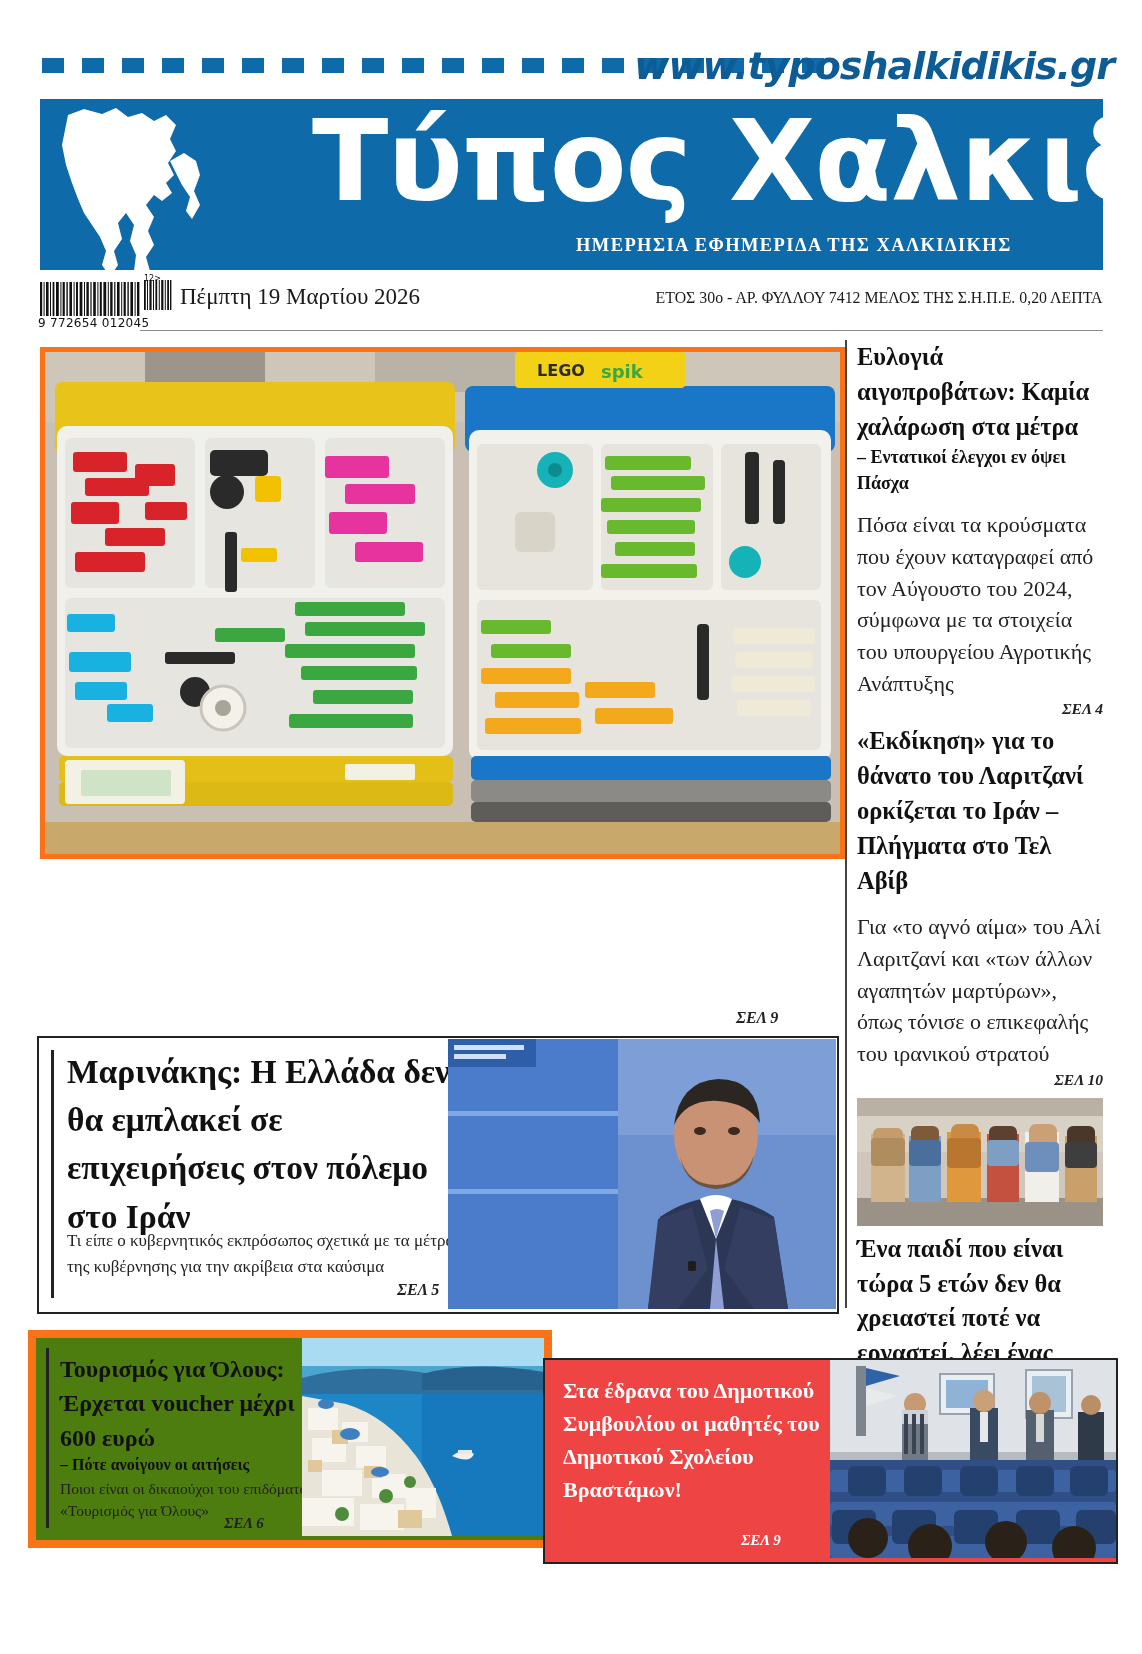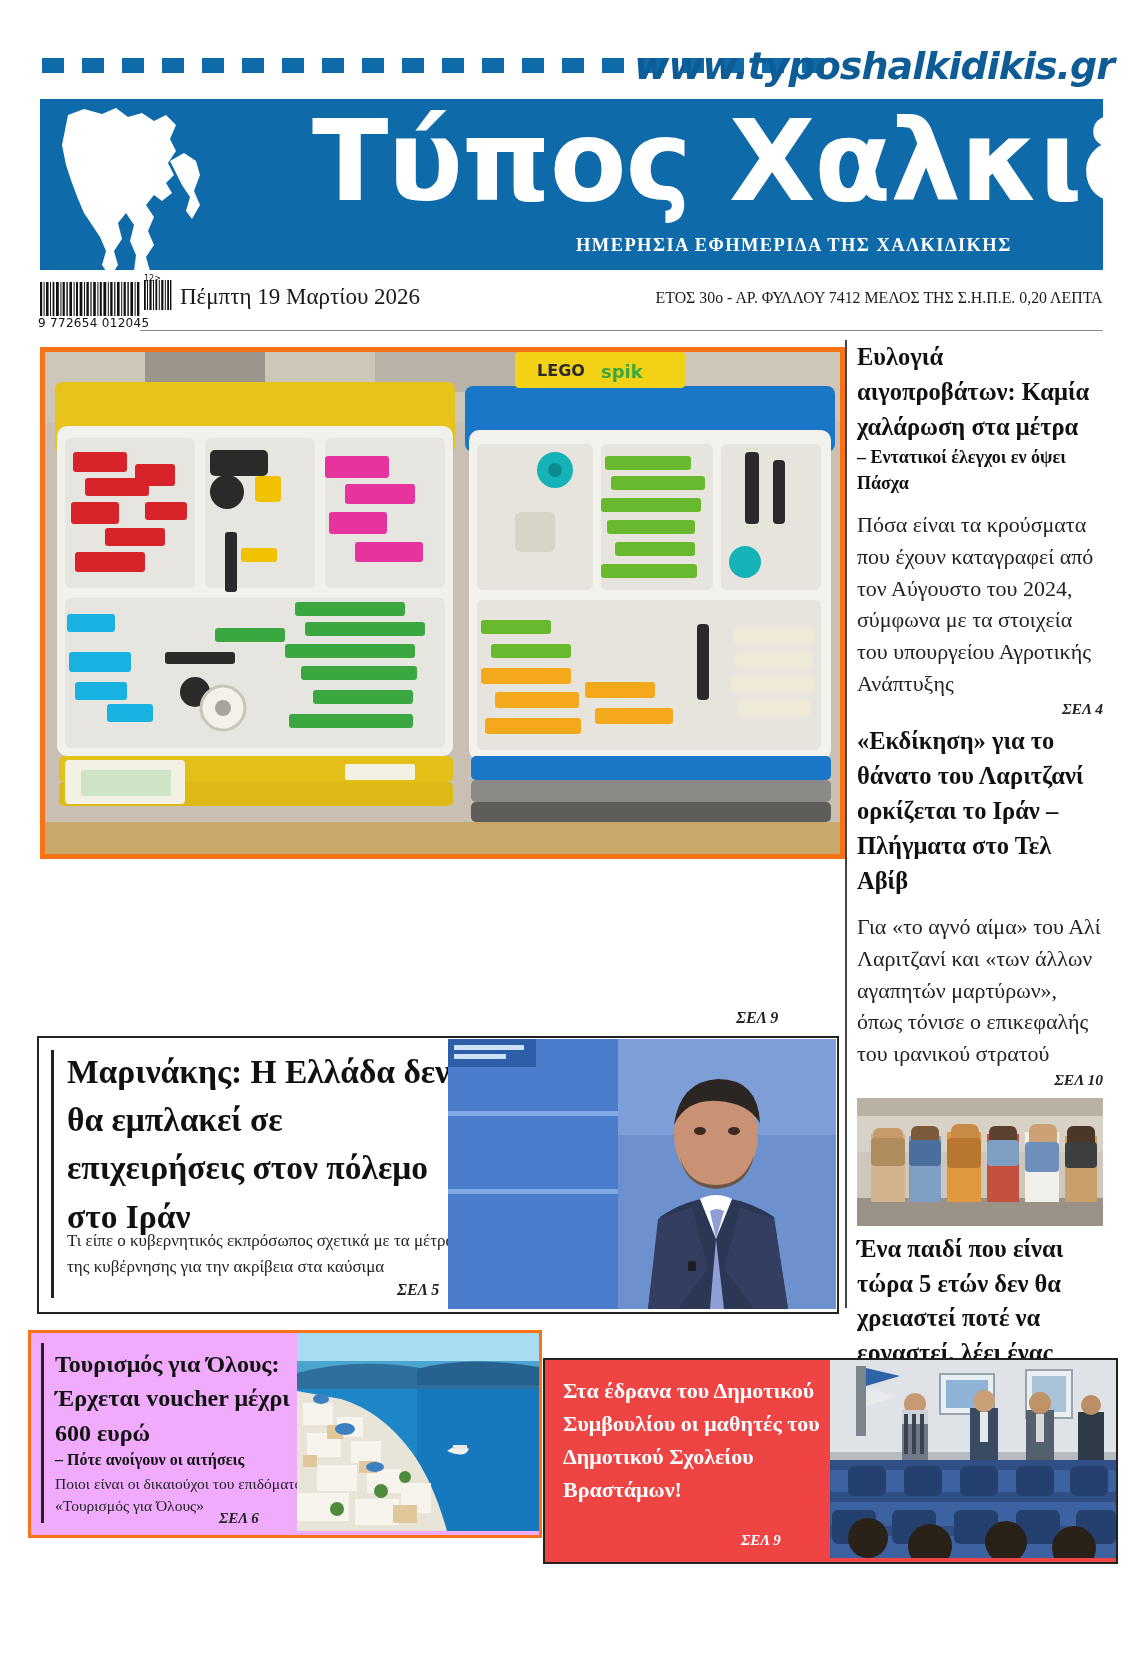--- a/index.html
+++ b/index.html
@@ -130,21 +130,21 @@
   .r-sel{
     font-size:15.5px;font-style:italic;font-weight:bold;color:#222;
     text-align:right;margin-top:1px;
   }
   .r-photo{width:246px;height:128px;overflow:hidden;margin:9px 0 6px 0;position:relative;}
 
   
   .bot-left{
     position:absolute;left:28px;top:1330px;
     width:508px;height:202px;
-    border:3px solid #f97316;background:#f0abfc;overflow:hidden;
+    border:8px solid #f97316;background:#4d7c0f;overflow:hidden;
   }
   .bl-rule{position:absolute;left:10px;top:10px;width:3px;height:180px;background:#222;}
   .bl-head{
     position:absolute;left:24px;top:14px;width:250px;
     font-size:24px;font-weight:bold;line-height:1.43;color:#111;
   }
   .bl-kick{
     position:absolute;left:24px;top:118px;width:262px;
     font-size:16px;font-weight:bold;color:#111;
   }

